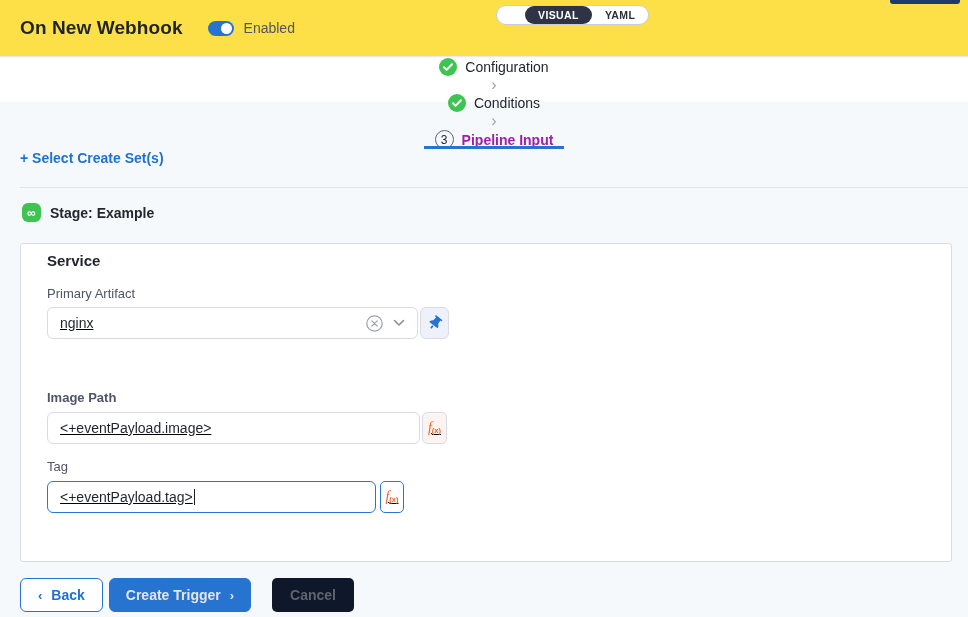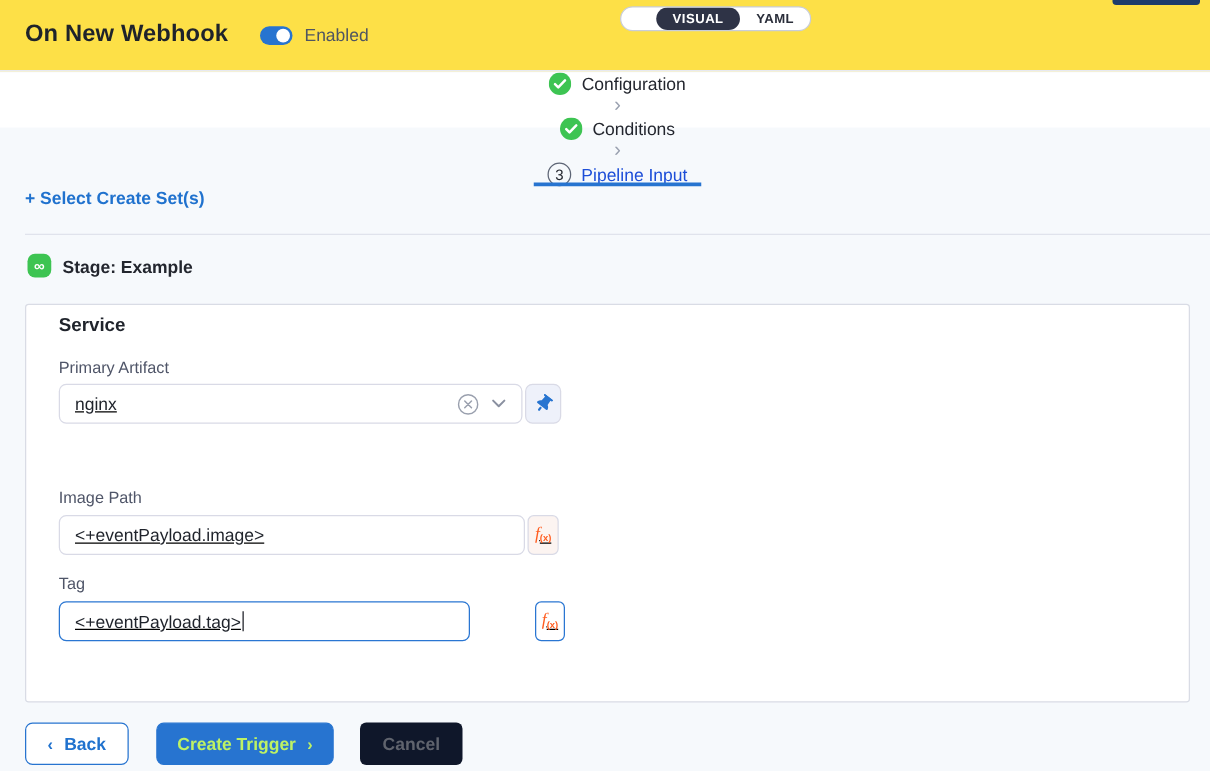--- a/index.html
+++ b/index.html
@@ -23,21 +23,21 @@
   .mode-btn.active { background:#2e3346; color:#fff; border-radius:11px; }
 
   .partial-btn { position:absolute; top:0; left:890px; width:70px; height:4px; background:#1d3c6b;
                  border-radius:0 0 3px 3px; cursor:pointer; }
 
   
   .stepper { position:absolute; top:58px; left:0; width:968px; height:44px; background:#fff;
              display:flex; align-items:center; padding-left:20px;flex-direction:column; }
   .step { position:relative; height:100%; display:flex; align-items:center; gap:8px; padding:0 11px; cursor:pointer; }
   .step-label { font-size:14px; font-weight:500; color:#23262e; }
-  .step.active .step-label { font-weight:400; color:#1d4ed8; }
+  .step.active .step-label { font-weight:700; color:#a21caf; }
   .step.active::after { content:""; position:absolute; left:0; right:0; bottom:0; height:3px; background:#2774d0; }
   .step-num { width:19px; height:19px; border-radius:50%; border:1.5px solid #5d6575; color:#23262e;
               font-size:12px; font-weight:500; display:flex; align-items:center; justify-content:center; flex:none; }
   .step-sep { margin:0 30px; font-size:16px; color:#9aa1b0; font-weight:400; user-select:none; }
   .check-icon { flex:none; display:flex; }
 
   
   .link { position:absolute; left:20px; top:150px; font-size:14px; font-weight:700; color:#2072ce;
           text-decoration:none; cursor:pointer; }
   .divider { position:absolute; left:20px; top:187px; width:948px; height:1px; background:#e0e3ec; }
@@ -72,21 +72,21 @@
   .fx-sub { font-size:7.5px; font-weight:700; margin-top:6px; }
 
   .ip-input { width:373px; }
   .tag-input { width:329px; }
 
   
   .footer { position:absolute; left:20px; top:578px; display:flex; align-items:center; }
   .btn { height:34px; border-radius:6px; font-family:inherit; font-size:14px; font-weight:700;
          display:inline-flex; align-items:center; cursor:pointer; }
   .btn-back { background:#fff; border:1.5px solid #2774d0; color:#2072ce; padding:0 17px; gap:9px; }
-  .btn-create { background:#2774d0; border:1px solid #2774d0; color:#bef264; padding:0 16px; gap:9px; margin-left:22px; }
+  .btn-create { background:#2774d0; border:1px solid #2774d0; color:#e5e5e5; padding:0 16px; gap:9px; margin-left:6px; }
   .btn-cancel { background:#0f172a; border:none; border-radius:5px; color:#60646e; font-weight:600;
                 padding:0 18px; margin-left:21px;justify-content:flex-end; }
   .btn-chev { font-size:13px; font-weight:700; }
 </style>
 </head>
 <body>
 
 <div class="screen">
 
   <header class="header">
@@ -155,33 +155,33 @@
               </svg>
           </span>
         </div>
         <button class="pin-btn">
           <svg width="14" height="14" viewBox="0 0 384 512">
               <path fill="#2774d0" d="M32 32C32 14.3 46.3 0 64 0H320c17.7 0 32 14.3 32 32s-14.3 32-32 32l-29.5 0 11.4 148.2c36.7 19.9 65.7 53.2 79.5 94.7l1 3c3.3 9.8 1.6 20.5-4.4 28.8s-15.7 13.3-26 13.3H32c-10.3 0-19.9-4.9-26-13.3s-7.7-19-4.4-28.8l1-3c13.8-41.5 42.8-74.8 79.5-94.7L93.5 64 64 64C46.3 64 32 49.7 32 32zM160 384h64v96c0 17.7-14.3 32-32 32s-32-14.3-32-32V384z"></path>
             </svg>
         </button>
       </div>
 
-      <label class="field-label" style="top:146px;">Image Path</label>
+      <label class="field-label" style="top:146px;font-weight:bold;">Image Path</label>
       <div class="field-row" style="top:168px;">
         <div class="input-box ip-input">
           <span>&lt;+eventPayload.image&gt;</span>
         </div>
         <button class="fx-btn">
           <span class="fx-f">f</span>
             <span class="fx-sub">(x)</span>
         </button>
       </div>
 
       <label class="field-label" style="top:215px;">Tag</label>
-      <div class="field-row" style="top:237px;gap:48px;">
+      <div class="field-row" style="top:237px;">
         <div class="input-box tag-input focused">
           <span>&lt;+eventPayload.tag&gt;</span>
             <span class="caret"></span>
         </div>
         <button class="fx-btn focused">
           <span class="fx-f">f</span>
             <span class="fx-sub">(x)</span>
         </button>
       </div>
     </section>

